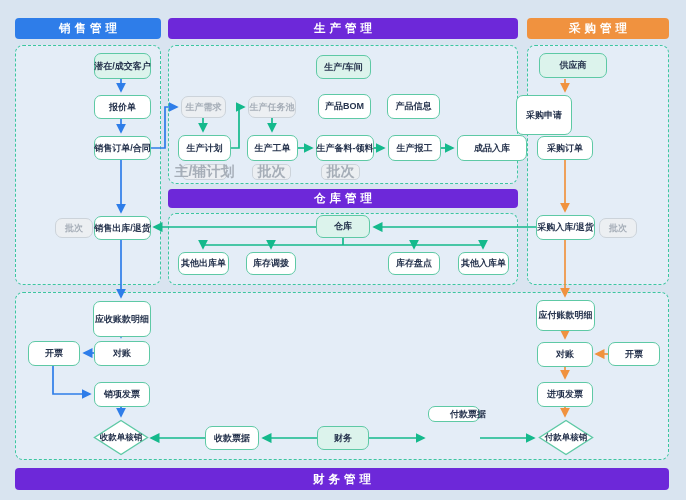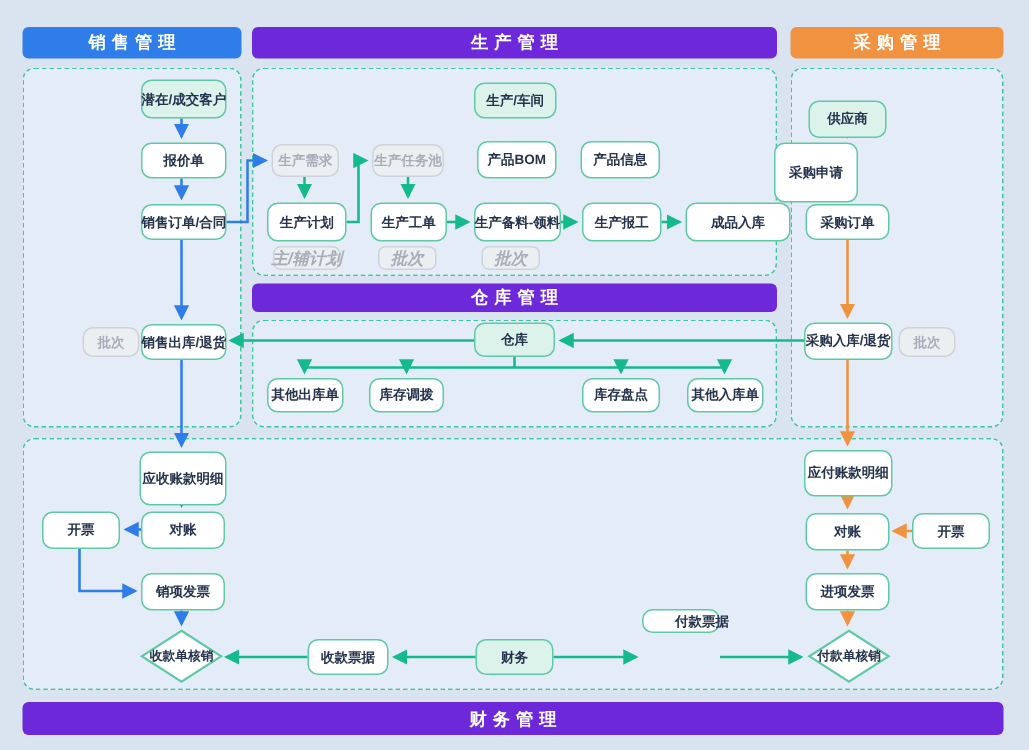--- a/index.html
+++ b/index.html
@@ -31,21 +31,21 @@
   .node{
     position:absolute;box-sizing:border-box;z-index:4;
     background:#ffffff;border:1.4px solid #5ec9a5;border-radius:7px;
     display:flex;align-items:center;justify-content:center;
     font-size:9px;font-weight:bold;color:#26334d;white-space:nowrap;
   }
   .entity{background:#dcf3ec;}
   .ghost{
     background:#eceff2;border:1.2px solid #ccd3da;color:#a6aeb8;
   }
-  .sub{font-size:11px;border-radius:5px;font-style:italic;}
+  .sub{font-size:14px;border-radius:5px;}
   
   .diamond{position:absolute;z-index:4;}
   .diamond .dlabel{
     position:absolute;inset:0;display:flex;align-items:center;justify-content:center;
     font-size:8.5px;font-weight:bold;color:#26334d;white-space:nowrap;
   }
 </style>
 </head>
 <body>
 
@@ -226,21 +226,21 @@
   <div class="node" style="left:246px;top:252px;width:50px;height:23px;">
       <span>库存调拨</span>
     </div>
   <div class="node" style="left:388px;top:252px;width:52px;height:23px;">
       <span>库存盘点</span>
     </div>
   <div class="node" style="left:458px;top:252px;width:51px;height:23px;">
       <span>其他入库单</span>
     </div>
 
-  <div class="node entity" style="left:539px;top:67px;width:52px;height:25px;">
+  <div class="node entity" style="left:539px;top:53px;width:68px;height:25px;">
       <span>供应商</span>
     </div>
   <div class="node" style="left:516px;top:95px;width:56px;height:40px;">
       <span>采购申请</span>
     </div>
   <div class="node" style="left:537px;top:136px;width:56px;height:24px;">
       <span>采购订单</span>
     </div>
   <div class="node" style="left:536px;top:215px;width:59px;height:25px;">
       <span>采购入库/退货</span>

